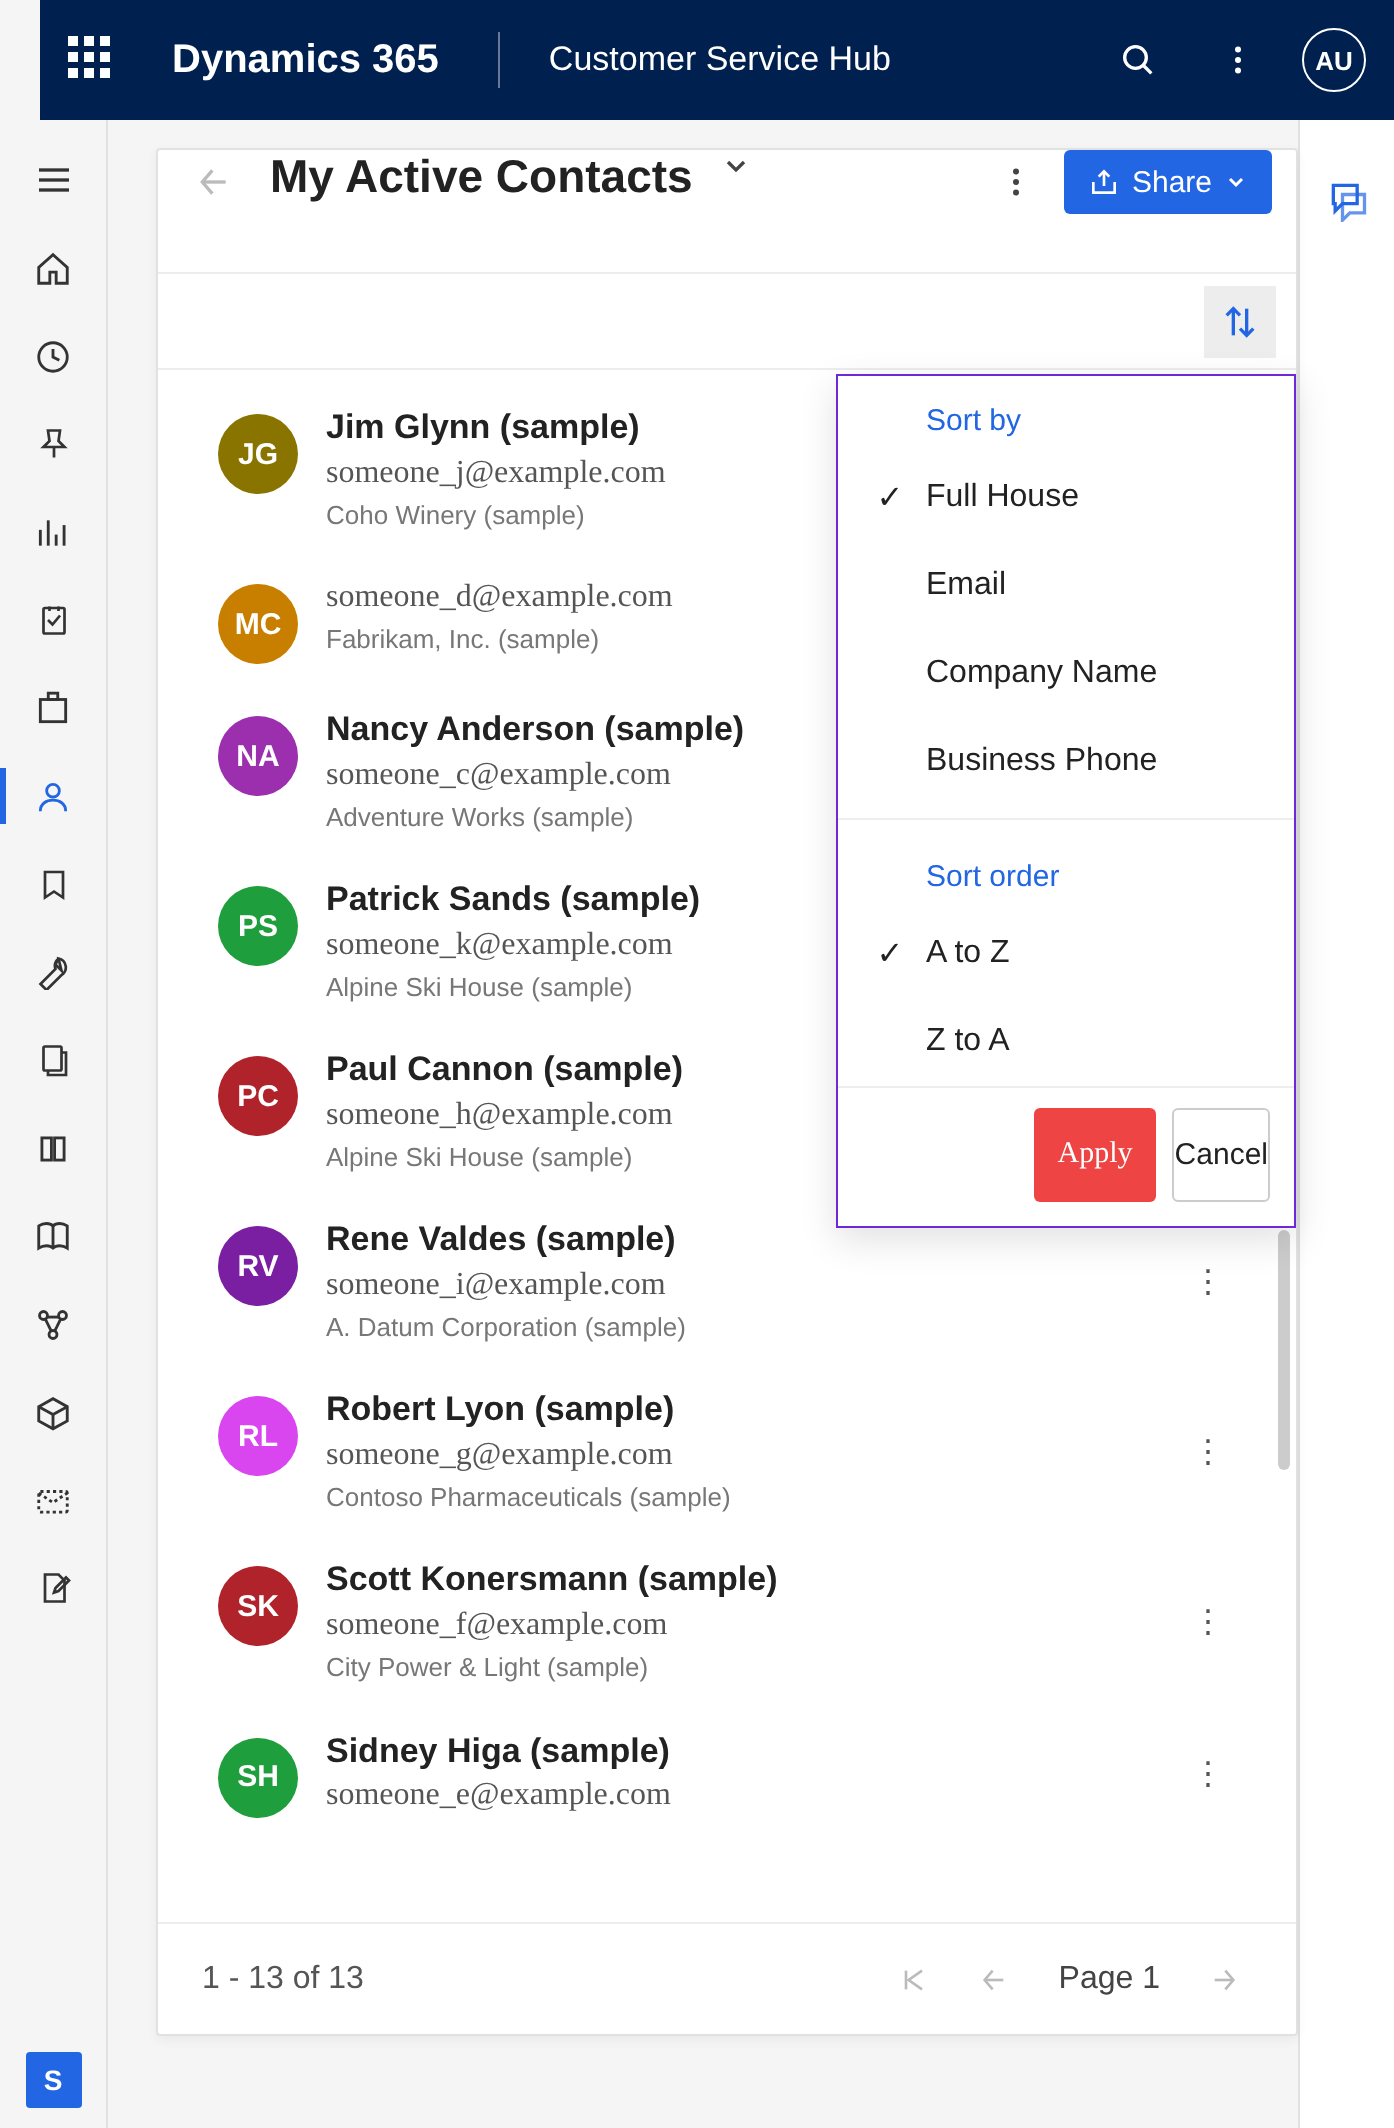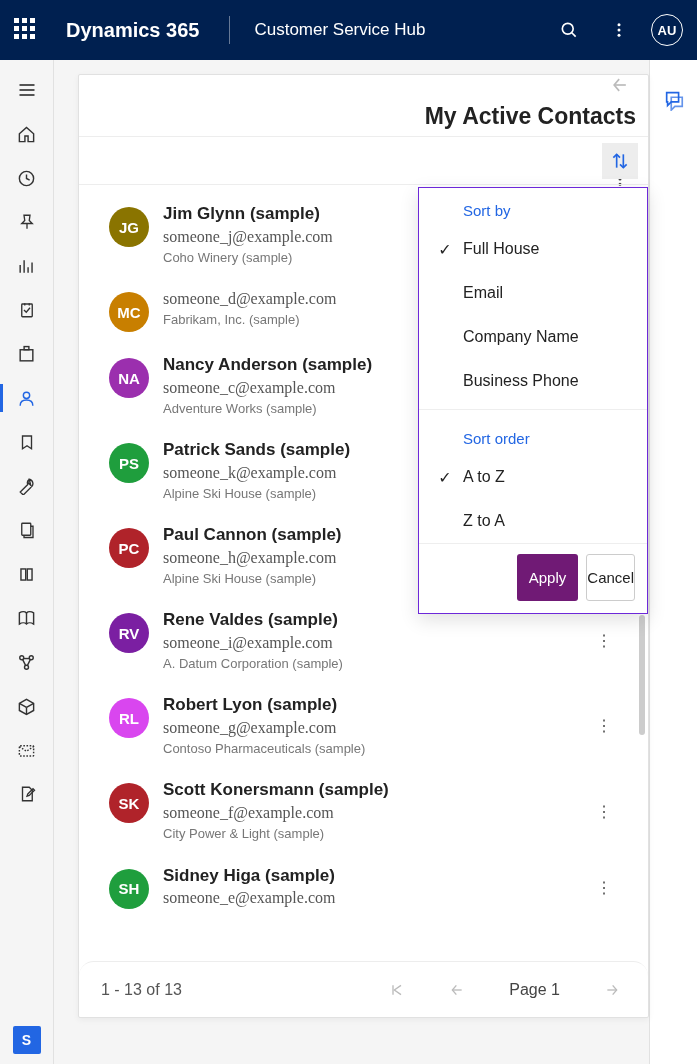--- a/index.html
+++ b/index.html
@@ -7,20 +7,21 @@
 
   
   .header {
     height: 60px;
     background: #002050;
     color: #fff;
     display: flex;
     align-items: center;
     padding: 0 14px 0 14px;
     gap: 14px;
+    margin-left: 20px;
   }
   .header .waffle {
     width: 24px; height: 24px;
     display: grid; grid-template-columns: repeat(3, 5px); grid-template-rows: repeat(3, 5px);
     gap: 3px;
   }
   .header .waffle span { background: #fff; width: 5px; height: 5px; }
   .header .brand { font-size: 20px; font-weight: 600; margin-left: 14px; }
   .header .divider { width: 1px; height: 28px; background: rgba(255,255,255,0.4); margin: 0 10px 0 16px; }
   .header .hub { font-size: 17px; font-weight: 400; flex: 1; }
@@ -59,24 +60,23 @@
   
   .main {
     flex:1; background:#f5f5f5; padding: 14px 0 14px 24px; position:relative;
   }
   .card {
     background:#fff; border:1px solid #e1e1e1; border-radius:2px;
     height: 944px; box-shadow: 0 2px 6px rgba(0,0,0,0.05);
     display:flex; flex-direction:column; position:relative;
   }
   .card-header {
-    height: 62px; display:flex; align-items:flex-end; padding: 0 12px;
+    height: 62px; display:flex; align-items:flex-start; padding: 0 12px;
     border-bottom: 1px solid #ededed;
     gap: 8px;
-    flex-direction: column;
   }
   .back-arrow { width:32px; height:32px; display:flex; align-items:center; justify-content:center; color:#999; cursor:pointer;}
   .view-title { font-size: 23px; font-weight:700; color:#222; margin-left:4px;}
   .chevron-down { margin-left: 6px; color:#444; }
   .flex-spacer { flex:1; }
   .more-btn { width:32px; height:32px; display:flex;align-items:center;justify-content:center;color:#444;cursor:pointer;}
   .share-btn {
     background:#2266E3; color:#fff; border:none; border-radius:3px;
     height:32px; padding: 0 12px; display:flex; align-items:center; gap:6px;
     font-size:15px; cursor:pointer; font-weight:400;
@@ -99,39 +99,38 @@
   .row .avatar { width:40px; height:40px; border-radius:50%; color:#fff; font-weight:600; font-size:15px; display:flex;align-items:center;justify-content:center; flex-shrink:0; margin-top:4px;}
   .row .info { flex:1; min-width:0;}
   .row .name { font-size:17px; font-weight:700; color:#222; line-height:1.35;}
   .row .email { font-size:16px; color:#555; line-height:1.35;font-family:Liberation Serif, serif;}
   .row .company { font-size:13px; color:#777; line-height:1.35; margin-top:1px;}
   .row .row-more { width:28px; color:#555; align-self:center; text-align:center; cursor:pointer;}
 
   .pager {
     height: 56px; border-top:1px solid #ededed;
     display:flex; align-items:center; padding: 0 22px; color:#555; font-size:16px;
-    gap: 32px;
-    border-radius: 15px;
+    gap: 12px;
   }
   .pager .range { flex:1; }
   .pager .pg-btn { width:28px; height:28px; display:flex;align-items:center;justify-content:center;color:#999;cursor:pointer;}
   .pager .pg-label { color:#444; margin: 0 6px;}
 
   
   .sort-panel {
     position:absolute; top: 112px; right: 0; width: 230px;
     background:#fff; border:1px solid #6d28d9; box-shadow: 0 6px 18px rgba(0,0,0,0.12);
     z-index:10; font-size:16px;
   }
   .sort-panel .section-label { color:#2266E3; font-size:15px; padding: 14px 20px 8px 44px; }
   .sort-panel .opt { display:flex; align-items:center; height:44px; padding: 0 14px; cursor:pointer; color:#222;}
   .sort-panel .opt .chk { width:24px; text-align:center; color:#222; margin-right:6px;}
   .sort-panel hr { border:none; border-top:1px solid #eee; margin:6px 0;}
   .sort-panel .footer { display:flex; justify-content:flex-end; gap:8px; padding:10px 12px 12px; border-top:1px solid #eee;}
-  .sort-panel .apply { background:#701a75; color:#fff; border:none; border-radius:3px; padding:15px 12px; font-size:15px; cursor:pointer;}
+  .sort-panel .apply { background:#ef4444; color:#fff; border:none; border-radius:3px; padding:15px 12px; font-size:15px; cursor:pointer;font-family:Liberation Serif, serif;}
   .sort-panel .cancel { background:#fff; color:#222; border:1px solid #ccc; border-radius:3px; padding:5px 0; font-size:15px; cursor:pointer;}
 
   
   .fake-scrollbar { position:absolute; right:3px; top: 430px; width:6px; height:120px; background:#ccc; border-radius:3px; }
 
   svg { display:block; }
 </style>
 </head>
 <body>
 

